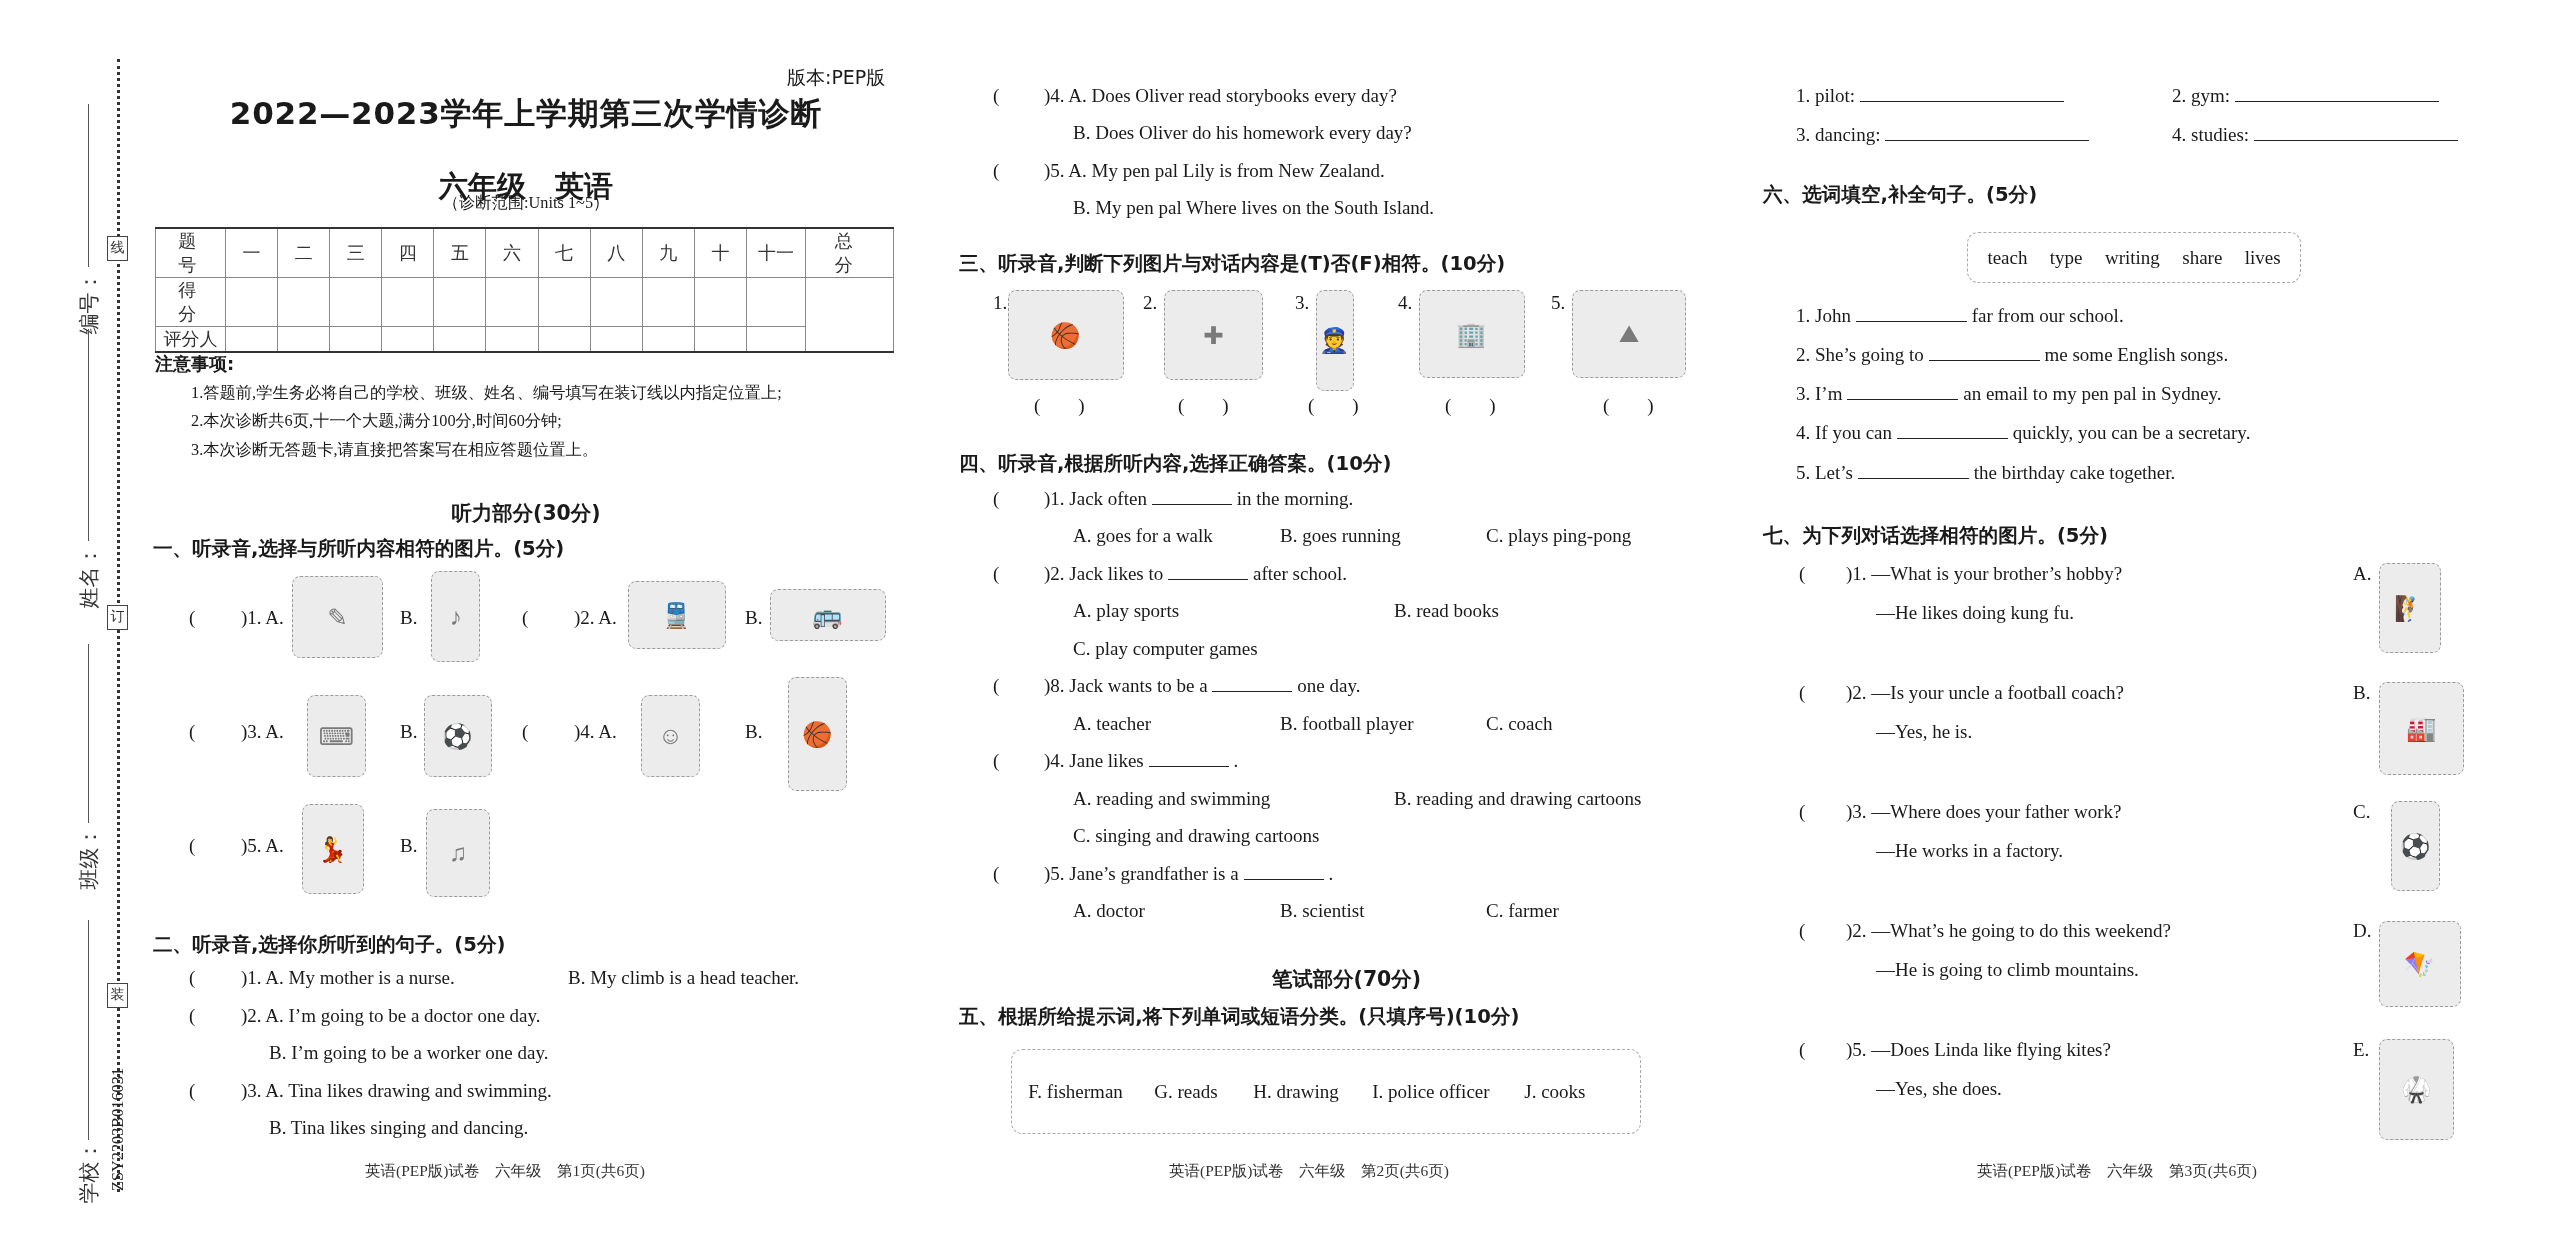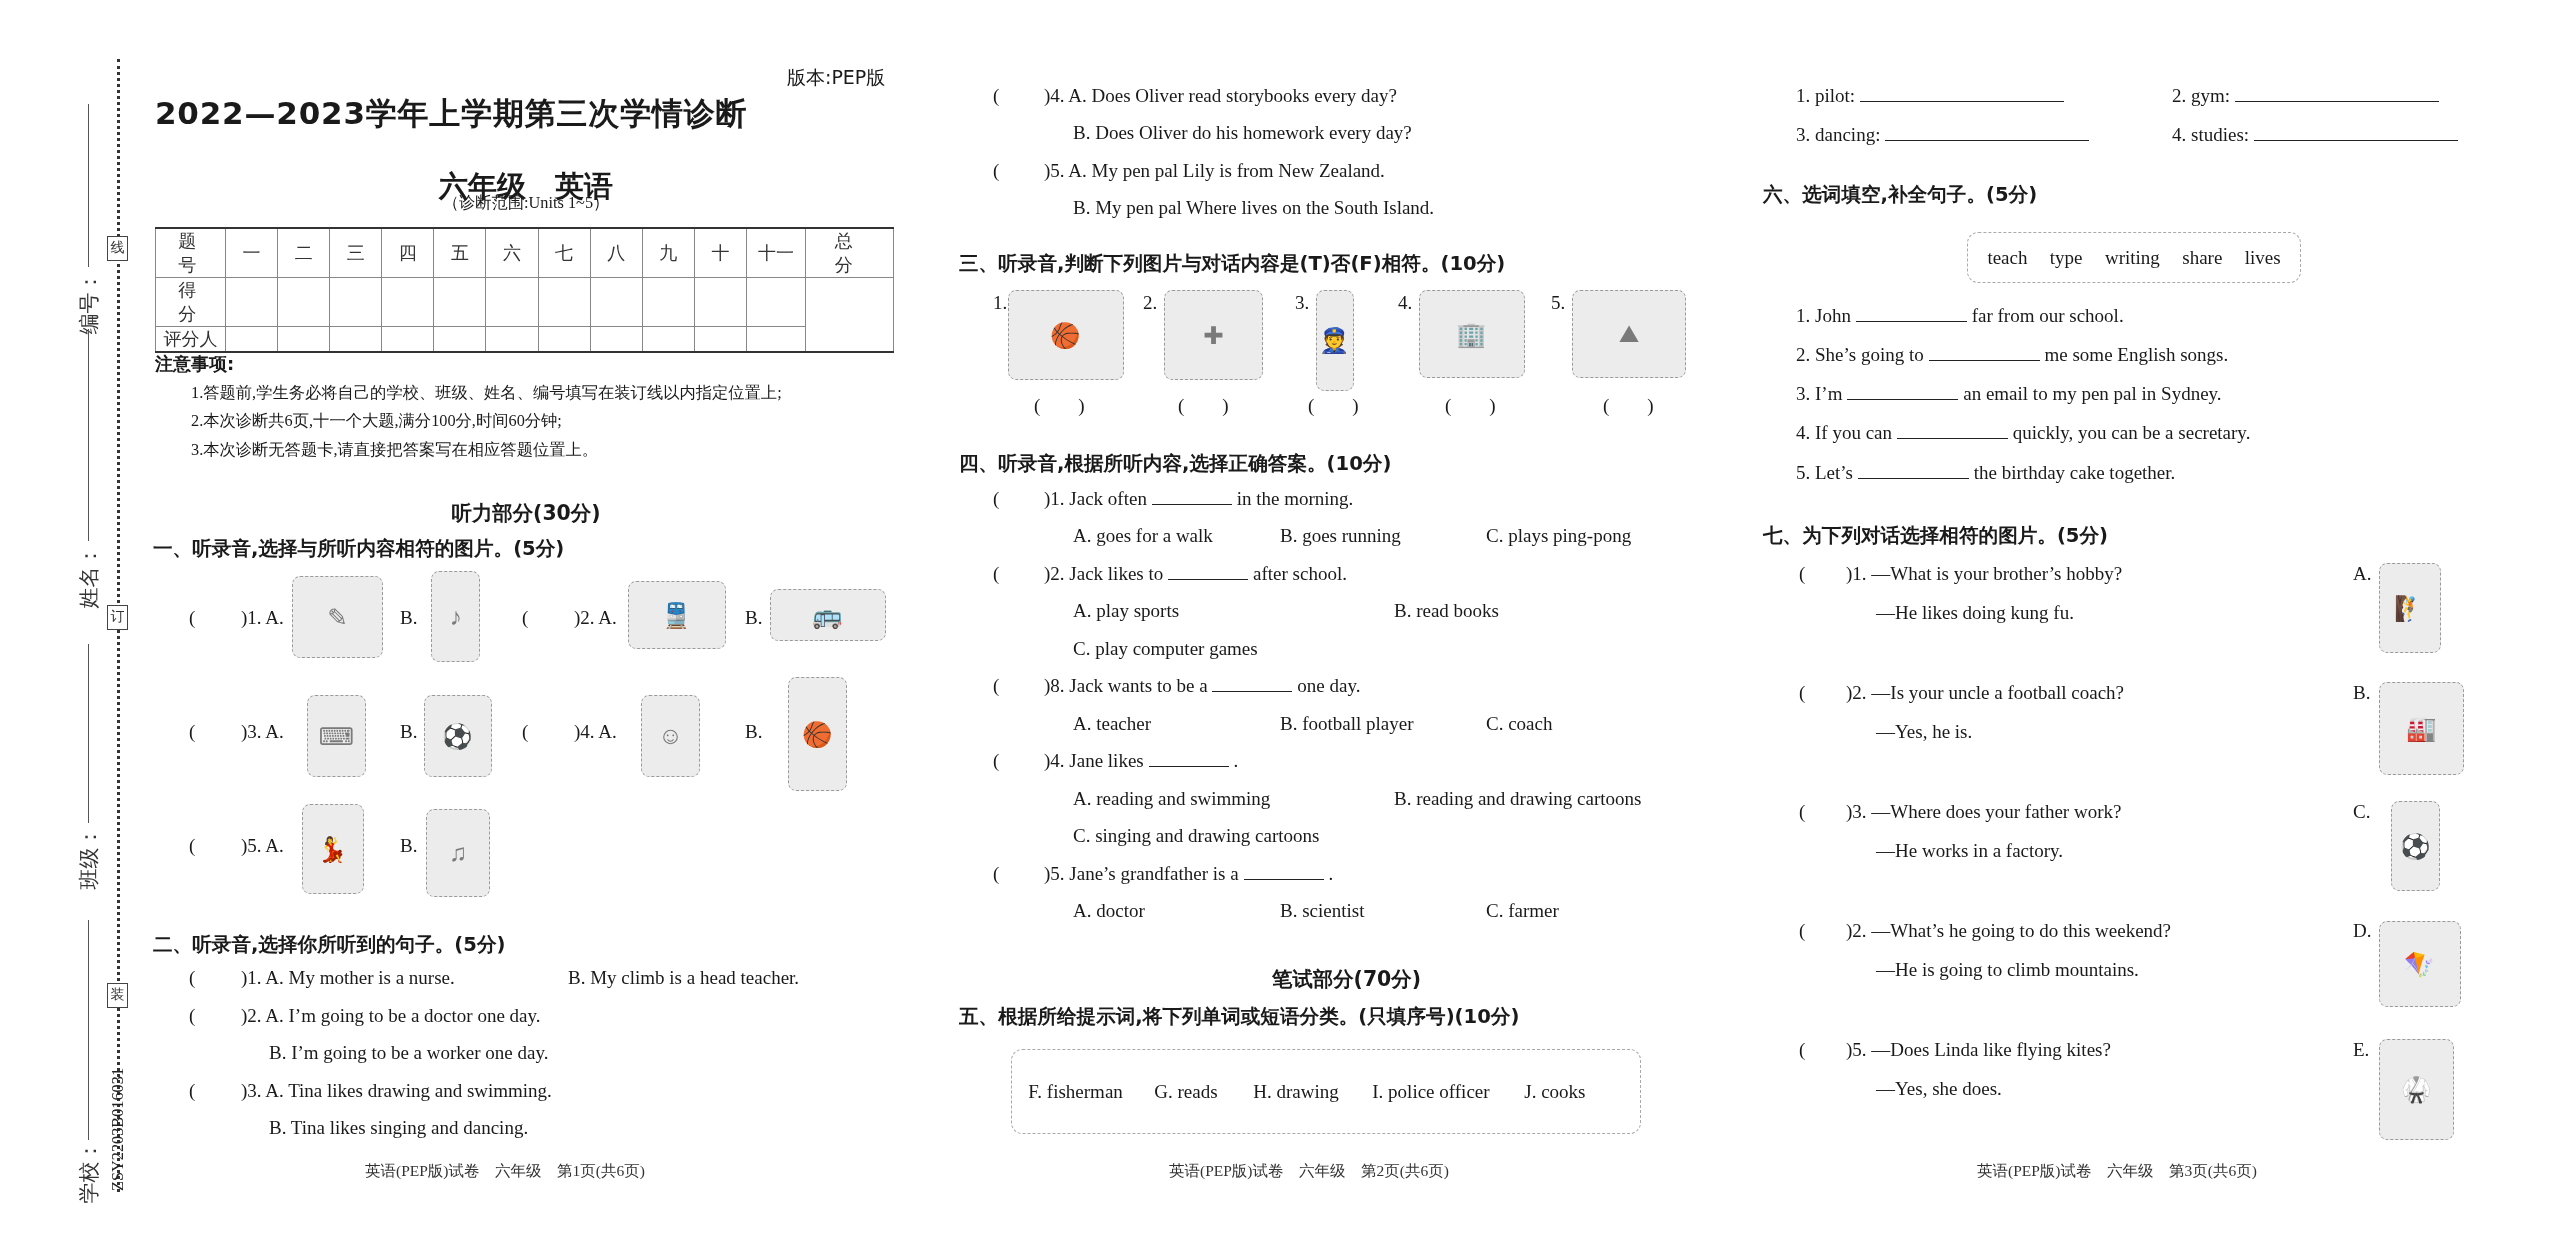--- a/index.html
+++ b/index.html
@@ -11,21 +11,21 @@
   
   .bind-dots { left: 117px; top: 59px; width: 0; height: 1133px; border-left: 3.3px dotted #333; }
   .bind-tag { left: 107px; width: 21px; height: 24.5px; border: 1.2px solid #444; background: #fff;
               font-size: 14px; display: flex; align-items: center; justify-content: center; color: #333; }
   .bind-line { left: 88px; width: 0; border-left: 1.6px solid #555; }
   .bind-label { left: 64px; font-size: 21px; transform-origin: center; transform: rotate(-90deg); white-space: nowrap; color: #333; }
   .serial { left: 106px; top: 1060px; font-size: 16.3px; transform: rotate(-90deg); transform-origin: left top; white-space: nowrap; color: #222; }
 
   
   .edition { left: 787px; top: 65px; font-size: 19px; }
-  .main-title { left: 155px; width: 742px; top: 93px; text-align: left; font-size: 31px; font-weight: bold; letter-spacing: 0.8px; }
+  .main-title { left: 155px; width: 742px; top: 93px; text-align: center; font-size: 31px; font-weight: bold; letter-spacing: 0.8px; }
   .sub-title { left: 155px; width: 742px; top: 139px; text-align: center; font-size: 29px; font-weight: bold; word-spacing: 23px; margin-top: 28px; }
   .scope { left: 155px; width: 742px; top: 192px; text-align: center; font-size: 16.3px; }
 
   table.score { position: absolute; left: 155px; top: 227px; width: 739px; height: 114px; border-collapse: collapse;
                 border-top: 2px solid #333; border-bottom: 2px solid #333; border-left: 1.6px solid #333; border-right: 1.6px solid #333; }
   table.score td { border: 0.8px solid #888; text-align: center; font-size: 18px; color: #333; }
   table.score td.rowhead { width: 70px; letter-spacing: 6.5px; }
   table.score td.tot { width: 88px; letter-spacing: 11.4px; }
 
   .notes-h { left: 155px; top: 352px; font-size: 18px; font-weight: bold; }

